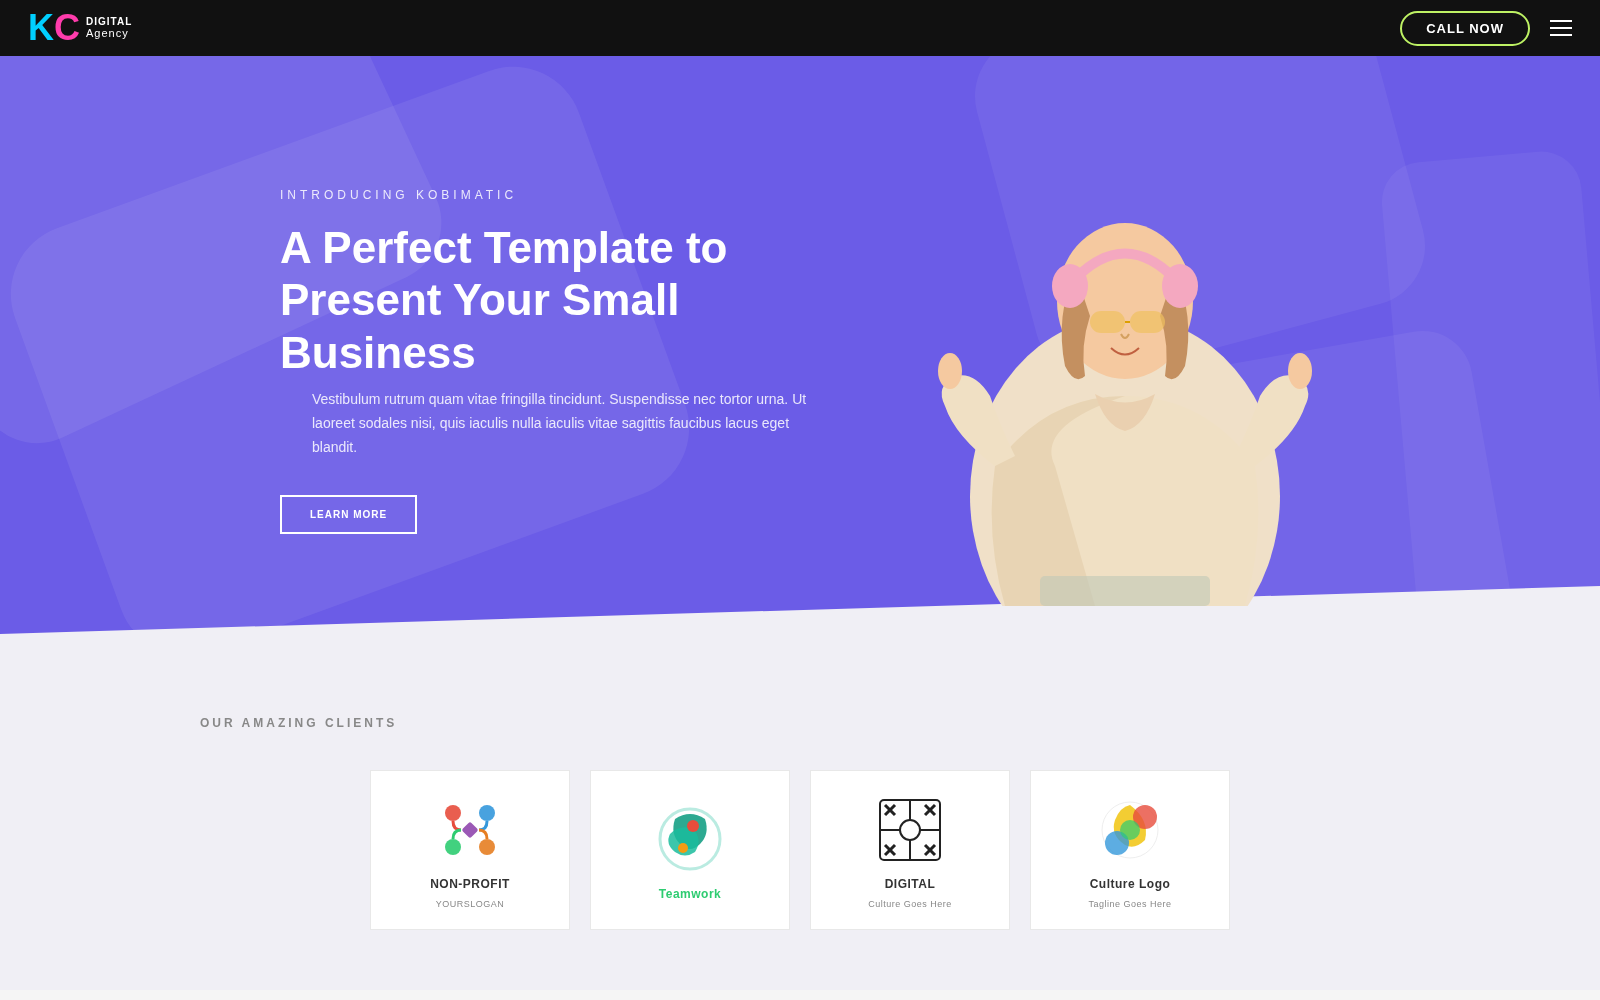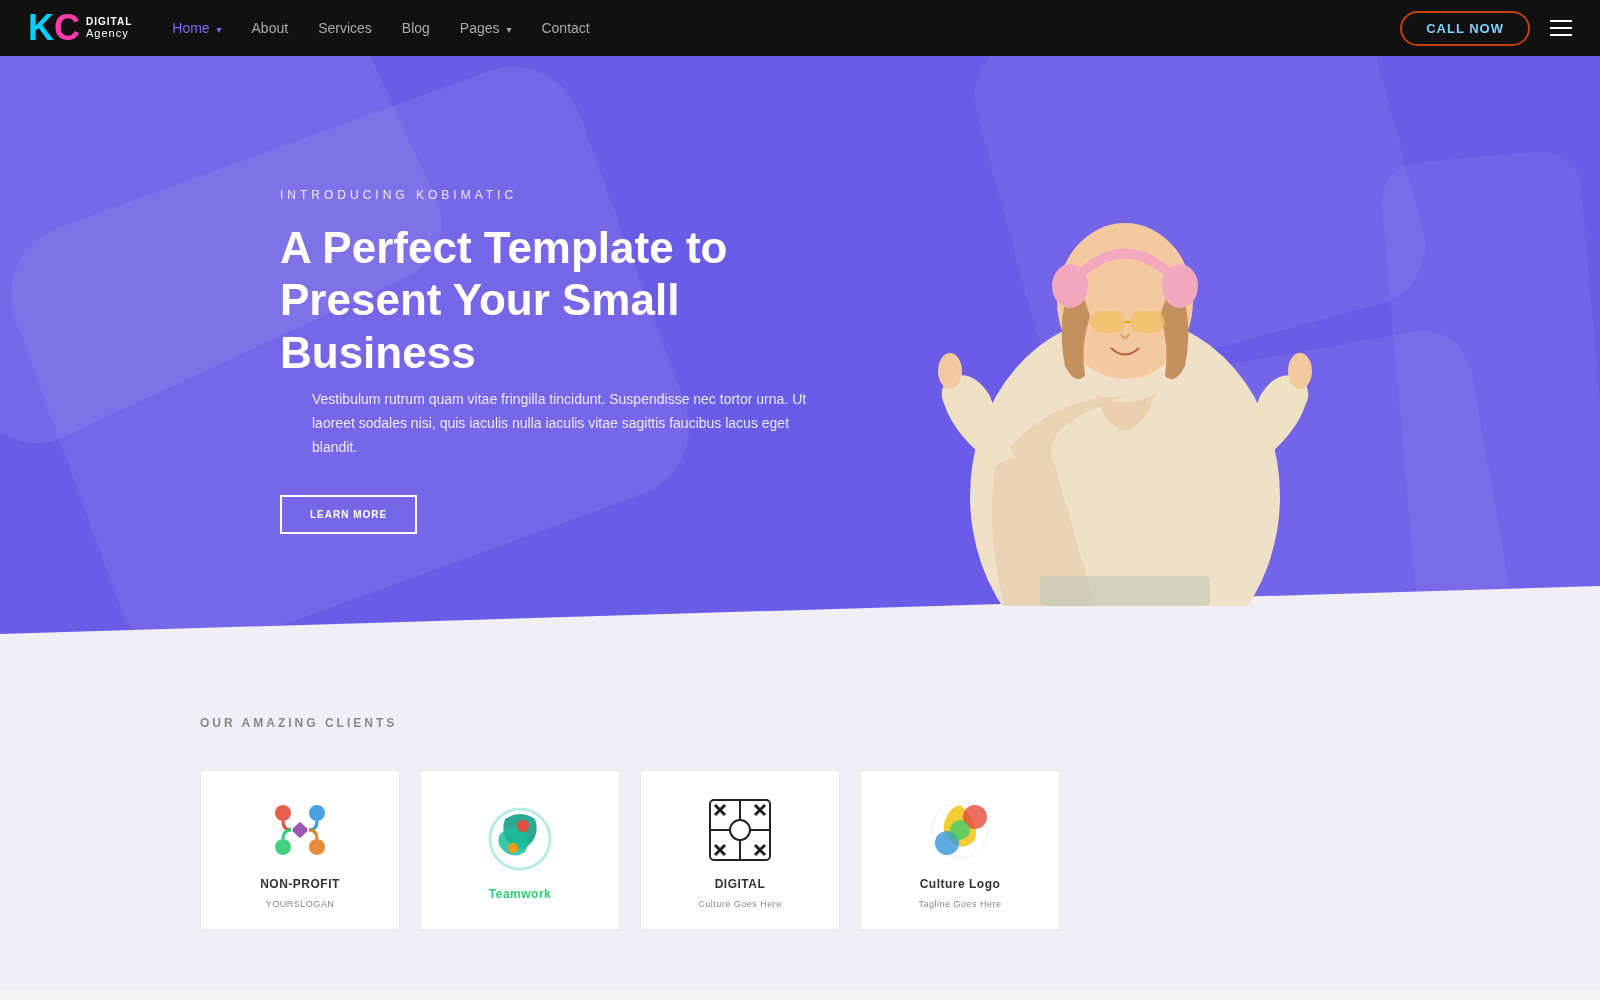--- a/index.html
+++ b/index.html
@@ -68,23 +68,23 @@
     .nav-links li a .arrow {
       font-size: 10px;
       margin-left: 3px;
     }
     .navbar-right {
       display: flex;
       align-items: center;
       gap: 20px;
     }
     .call-now-btn {
-      border: 2px solid #c2410c;
+      border: 2px solid #bef264;
       background: transparent;
-      color: #7dd3fc;
+      color: #ffffff;
       padding: 8px 24px;
       border-radius: 25px;
       font-size: 13px;
       font-weight: 700;
       cursor: pointer;
       letter-spacing: 1px;
     }
     .hamburger {
       display: flex;
       flex-direction: column;
@@ -234,21 +234,21 @@
     .clients-label {
       font-size: 12px;
       letter-spacing: 3px;
       color: #888;
       font-weight: 600;
       margin-bottom: 40px;
     }
     .clients-grid {
       display: flex;
       gap: 20px;
-      justify-content: flex-start;
+      justify-content: center;
     }
     .client-card {
       background: #fff;
       border: 1px solid #e8e8e8;
       width: 200px;
       height: 160px;
       display: flex;
       flex-direction: column;
       align-items: center;
       justify-content: center;
@@ -287,28 +287,20 @@
     <div class="logo">
       <div class="logo-letters">
         <span class="logo-k">K</span><span class="logo-c">C</span>
       </div>
       <div class="logo-text">
         <span class="logo-digital">DIGITAL</span>
         <span class="logo-agency">Agency</span>
       </div>
     </div>
 
-    <ul class="nav-links">
-      <li class="active"><a href="#">Home <span class="arrow">▾</span></a></li>
-      <li><a href="#">About</a></li>
-      <li><a href="#">Services</a></li>
-      <li><a href="#">Blog</a></li>
-      <li><a href="#">Pages <span class="arrow">▾</span></a></li>
-      <li><a href="#">Contact</a></li>
-    </ul>
   </div>
 
   <div class="navbar-right">
     <button class="call-now-btn">CALL NOW</button>
     <div class="hamburger">
       <span></span>
       <span></span>
       <span></span>
     </div>
   </div>

